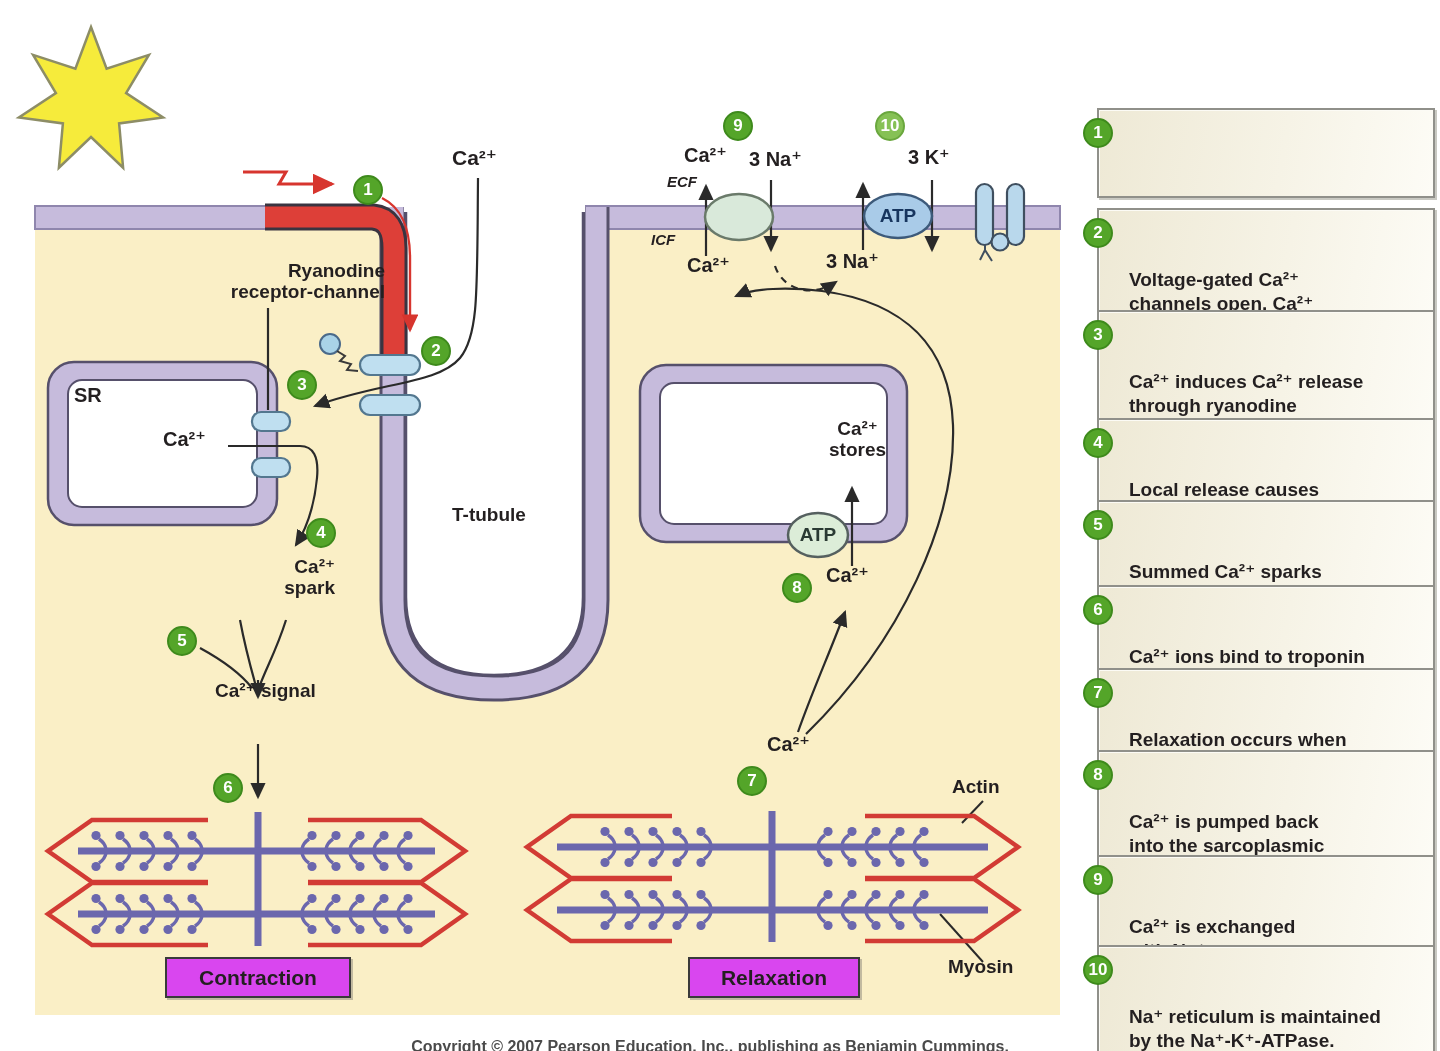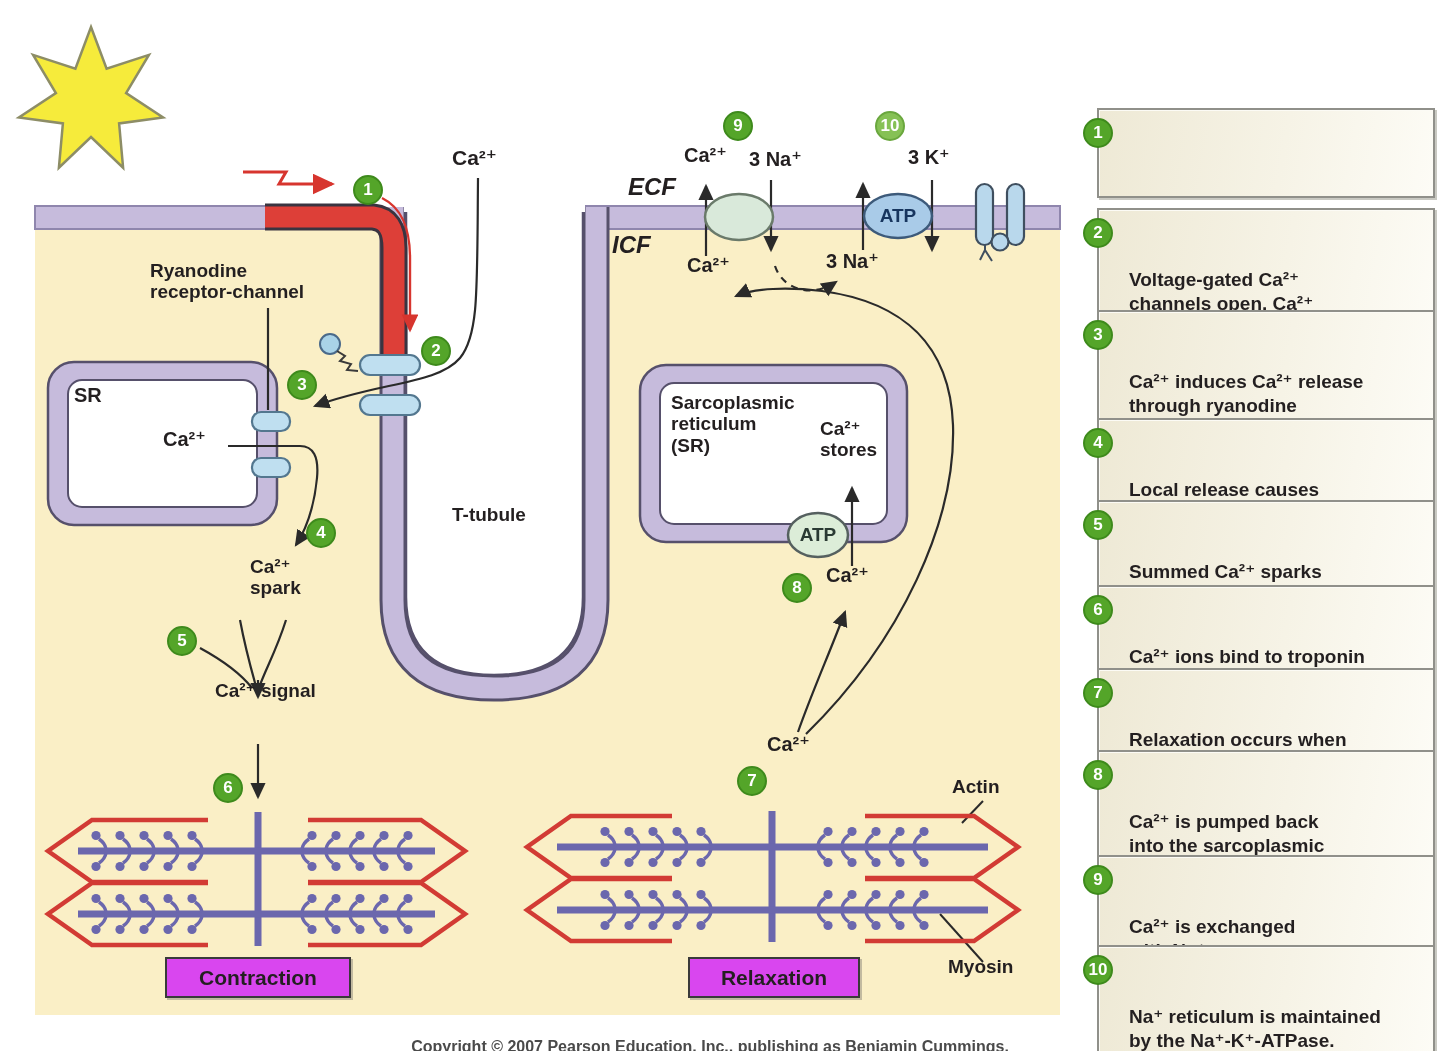--- a/index.html
+++ b/index.html
@@ -1,22 +1,22 @@
 <!DOCTYPE html>
 <html><head>
 <meta charset="utf-8">
 <style>
   html,body{margin:0;padding:0;background:#fff;}
   .canvas{position:relative;width:1440px;height:1051px;background:#ffffff;overflow:hidden;
           font-family:"Liberation Sans","DejaVu Sans",sans-serif;color:#231f20;}
   svg.layer{position:absolute;left:0;top:0;}
   .lbl{position:absolute;font-weight:bold;font-size:20px;line-height:1.12;white-space:pre-line;}
-  .lbl.small{font-size:19px;}
-  .lbl.italic{font-style:italic;font-size:24px;}
-  .lbl.center{text-align:left;}
+  .lbl.small{font-size:19px;text-align:center;}
+  .lbl.italic{font-style:italic;font-size:15px;margin-left:39px;}
+  .lbl.center{text-align:right;}
   .marker{position:absolute;width:30px;height:30px;border-radius:50%;
           background:#54a529;border:2px solid #3e8a1c;color:#fff;font-weight:bold;
           font-size:17px;display:flex;align-items:center;justify-content:center;
           box-sizing:border-box;z-index:30;}
   .marker.light{background:#86c155;border-color:#6aa73e;}
   .namebox{position:absolute;background:#d946ef;border:2px solid #3a3a3a;
            display:flex;align-items:center;justify-content:center;
            font-weight:bold;font-size:21px;z-index:20;box-shadow:2px 2px 0 rgba(90,90,90,.35);}
   .panel{position:absolute;left:1097px;top:0;width:341px;height:1051px;}
   .pbox{position:absolute;left:0;width:338px;box-sizing:border-box;
@@ -308,23 +308,20 @@
 <div class="lbl small" style="left:215px;top:680px">Ca²⁺ signal</div>
 <div class="lbl small" style="left:452px;top:504px">T-tubule</div>
 <div class="lbl italic" style="left:628px;top:174px">ECF</div>
 <div class="lbl italic" style="left:612px;top:232px">ICF</div>
 <div class="lbl" style="left:684px;top:144px">Ca²⁺</div>
 <div class="lbl" style="left:749px;top:148px">3 Na⁺</div>
 <div class="lbl" style="left:687px;top:254px">Ca²⁺</div>
 <div class="lbl" style="left:826px;top:250px">3 Na⁺</div>
 <div class="lbl" style="left:908px;top:146px">3 K⁺</div>
 <div class="lbl small" style="left:898px;top:216px;transform:translate(-50%,-50%);color:#17355e">ATP</div>
-<div class="lbl small" style="left:671px;top:392px;width:150px">Sarcoplasmic
-reticulum
-(SR)</div>
 <div class="lbl small" style="left:820px;top:418px;width:75px">Ca²⁺
 stores</div>
 <div class="lbl small" style="left:818px;top:535px;transform:translate(-50%,-50%);color:#2a3a33">ATP</div>
 <div class="lbl" style="left:826px;top:564px">Ca²⁺</div>
 <div class="lbl" style="left:767px;top:733px">Ca²⁺</div>
 <div class="lbl small" style="left:952px;top:776px">Actin</div>
 <div class="lbl small" style="left:948px;top:956px">Myosin</div>
 
 <div class="namebox" style="left:165px;top:957px;width:182px;height:37px">Contraction</div>
 <div class="namebox" style="left:688px;top:957px;width:168px;height:37px">Relaxation</div>

